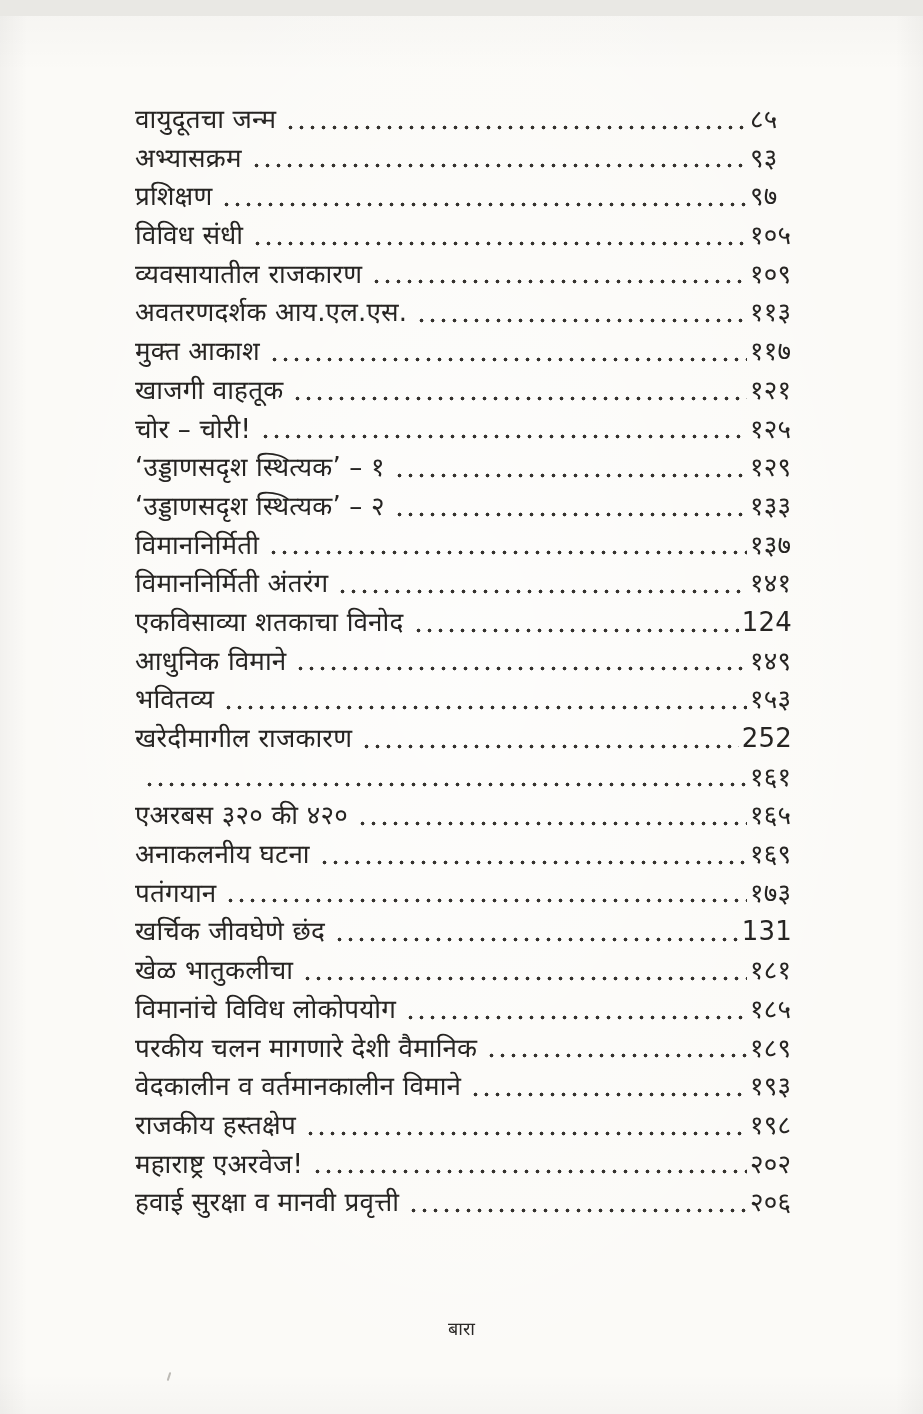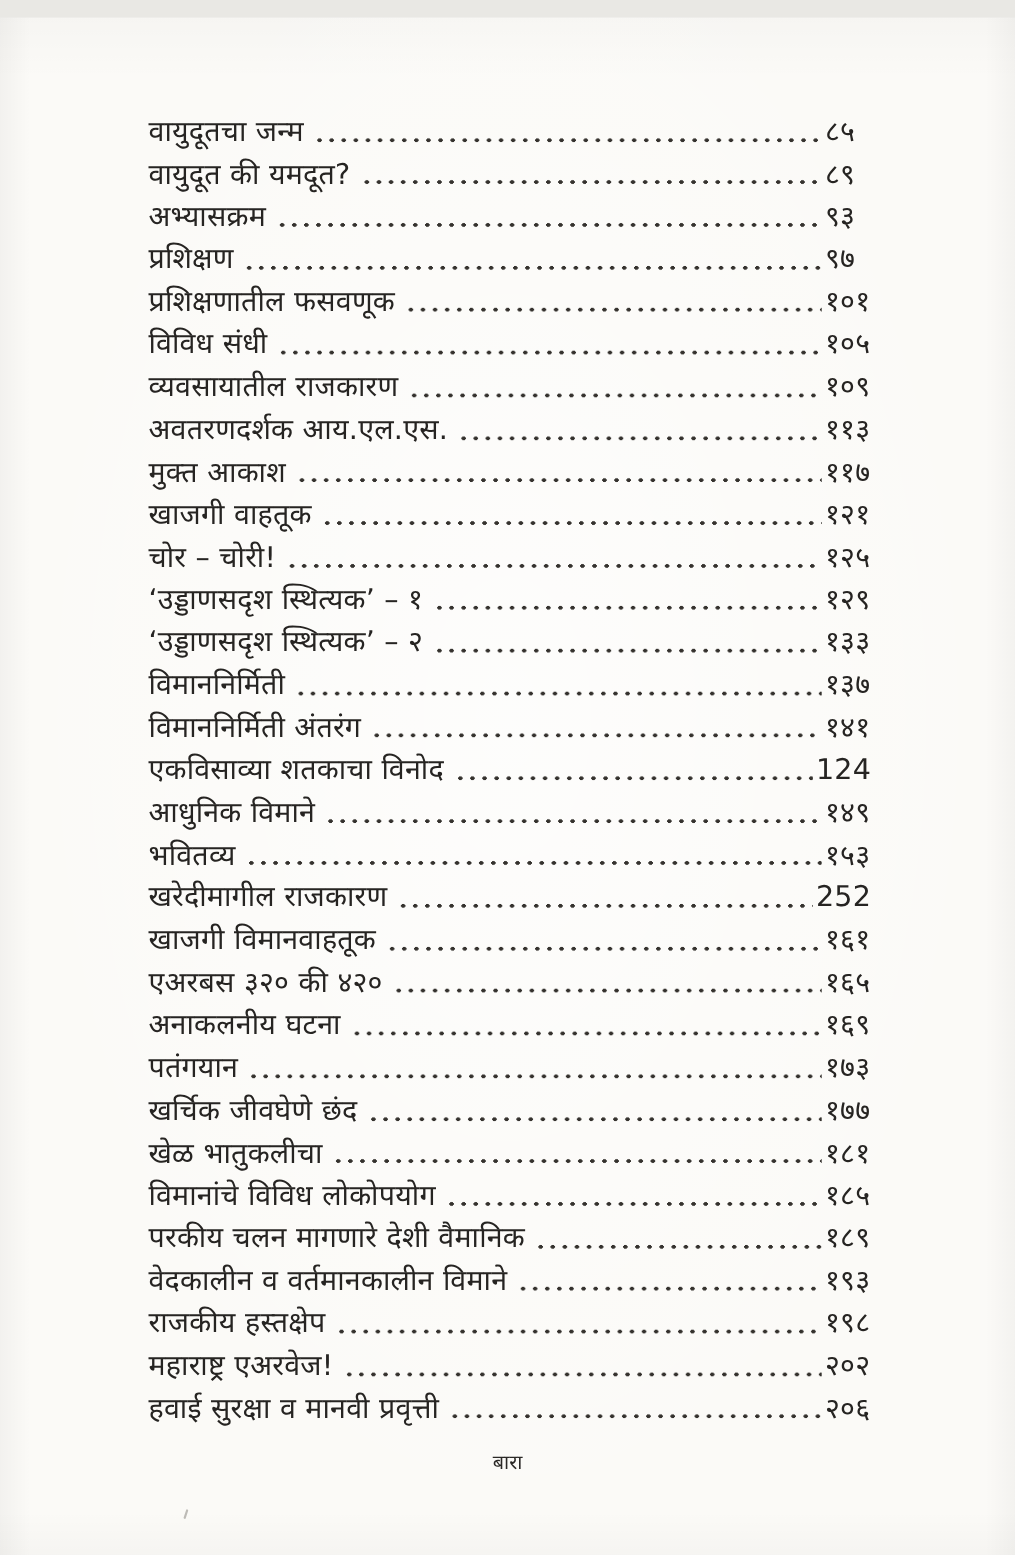--- a/index.html
+++ b/index.html
@@ -81,43 +81,33 @@
 
 <div class="page">
 
   <div class="toc">
   <div class="row">
     <span class="title">वायुदूतचा जन्म</span>
     <span class="dots"></span>
     <span class="pageno">८५</span>
   </div>
 
-  <div class="row">
-    <span class="title">वायुदूत की यमदूत?</span>
-    <span class="dots"></span>
-    <span class="pageno">८९</span>
-  </div>
 
   <div class="row">
     <span class="title">अभ्यासक्रम</span>
     <span class="dots"></span>
     <span class="pageno">९३</span>
   </div>
 
   <div class="row">
     <span class="title">प्रशिक्षण</span>
     <span class="dots"></span>
     <span class="pageno">९७</span>
   </div>
 
-  <div class="row">
-    <span class="title">प्रशिक्षणातील फसवणूक</span>
-    <span class="dots"></span>
-    <span class="pageno">१०१</span>
-  </div>
 
   <div class="row">
     <span class="title">विविध संधी</span>
     <span class="dots"></span>
     <span class="pageno">१०५</span>
   </div>
 
   <div class="row">
     <span class="title">व्यवसायातील राजकारण</span>
     <span class="dots"></span>
@@ -190,21 +180,20 @@
     <span class="pageno">१५३</span>
   </div>
 
   <div class="row">
     <span class="title">खरेदीमागील राजकारण</span>
     <span class="dots"></span>
     <span class="pageno">252</span>
   </div>
 
   <div class="row">
-    <span class="title">खाजगी विमानवाहतूक</span>
     <span class="dots"></span>
     <span class="pageno">१६१</span>
   </div>
 
   <div class="row">
     <span class="title">एअरबस ३२० की ४२०</span>
     <span class="dots"></span>
     <span class="pageno">१६५</span>
   </div>
 
@@ -216,21 +205,21 @@
 
   <div class="row">
     <span class="title">पतंगयान</span>
     <span class="dots"></span>
     <span class="pageno">१७३</span>
   </div>
 
   <div class="row">
     <span class="title">खर्चिक जीवघेणे छंद</span>
     <span class="dots"></span>
-    <span class="pageno">१७७</span>
+    <span class="pageno">131</span>
   </div>
 
   <div class="row">
     <span class="title">खेळ भातुकलीचा</span>
     <span class="dots"></span>
     <span class="pageno">१८१</span>
   </div>
 
   <div class="row">
     <span class="title">विमानांचे विविध लोकोपयोग</span>

